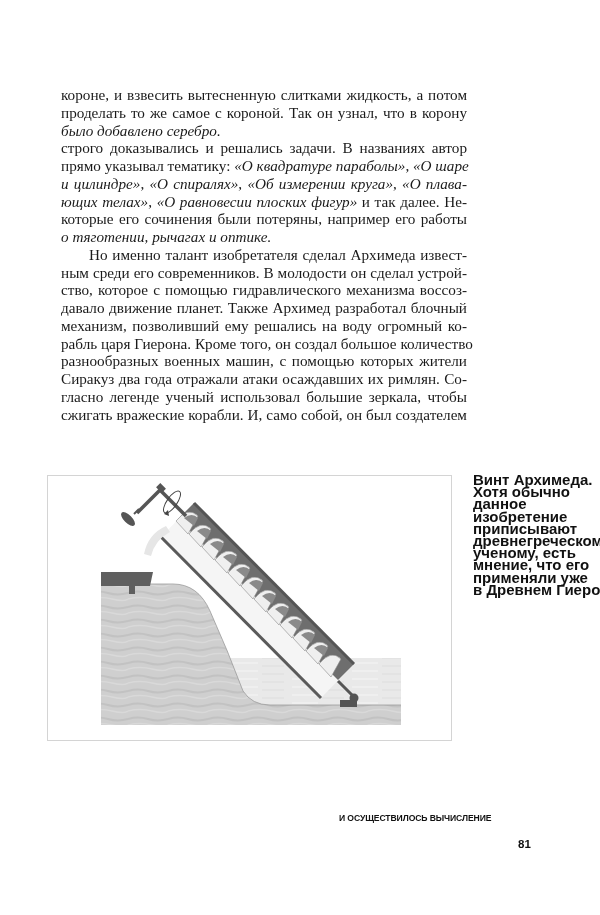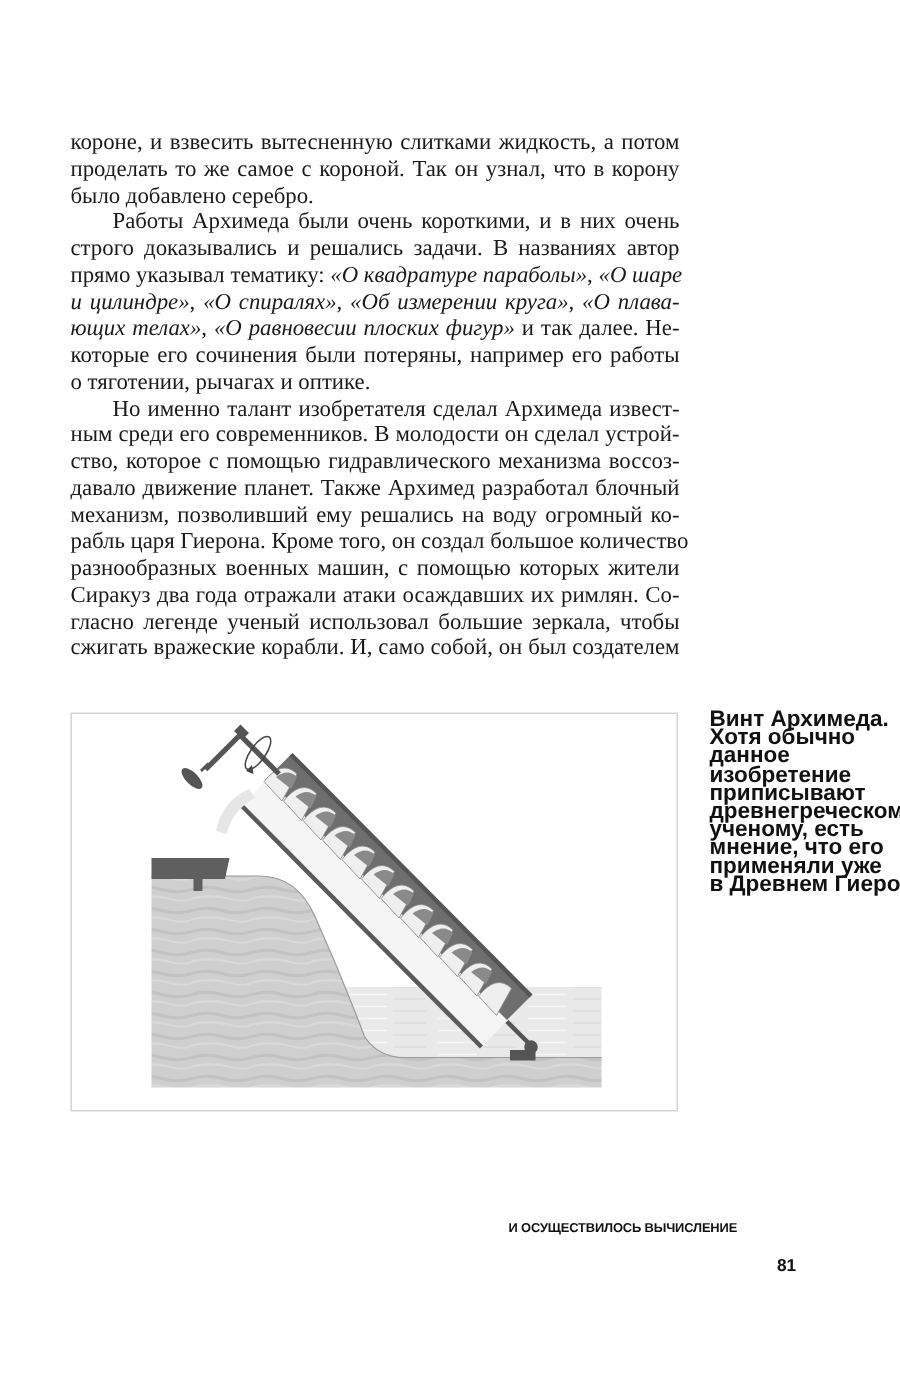--- a/index.html
+++ b/index.html
@@ -1,25 +1,25 @@
 <!DOCTYPE html>
 <html><head>
 <meta charset="utf-8">
 <style>
   html, body { margin: 0; padding: 0; background: #ffffff; }
   body { width: 600px; height: 915px; position: relative; overflow: hidden; }
   .page { position: absolute; left: 0; top: 0; width: 600px; height: 915px; background: #fff; }
   .body-text {
-    position: absolute; left: 47px; top: 86px; width: 406px;
+    position: absolute; left: 61px; top: 86px; width: 406px;
     font-family: "Liberation Serif", "DejaVu Serif", serif;
     font-size: 15.2px; line-height: 17.75px; color: #1a1a1a;
     text-align: justify; hyphens: manual;
   }
   .body-text .line { display: block; text-align: justify; text-align-last: justify; white-space: nowrap; }
-  .body-text .line.last { text-align-last: left; }
+  .body-text .line.last { text-align-last: left; font-style: italic; }
   .body-text .line.ind { padding-left: 28px; }
   .body-text em { font-style: italic; }
   .figure {
     position: absolute; left: 47px; top: 475px; width: 405px; height: 266px;
     border: 1px solid #d4d4d4; background: #fff; box-sizing: border-box;
   }
   .figure svg { position: absolute; left: 0; top: 0; }
   .caption {
     position: absolute; left: 473px; top: 474px; width: 120px;
     font-family: "Liberation Sans", "DejaVu Sans", sans-serif;
@@ -39,21 +39,20 @@
 </style>
 </head>
 <body>
 
 <div class="page">
 
   <div class="body-text">
     <span class="line">короне, и взвесить вытесненную слитками жидкость, а потом</span>
     <span class="line">проделать то же самое с короной. Так он узнал, что в корону</span>
     <span class="line last">было добавлено серебро.</span>
-    <span class="line ind">Работы Архимеда были очень короткими, и в них очень</span>
     <span class="line">строго доказывались и решались задачи. В названиях автор</span>
     <span class="line"><span>прямо указывал тематику: </span><em>«О квадратуре параболы»</em><span>, </span><em>«О шаре</em></span>
     <span class="line"><em>и цилиндре»</em><span>, </span><em>«О спиралях»</em><span>, </span><em>«Об измерении круга»</em><span>, </span><em>«О плава-</em></span>
     <span class="line"><em>ющих телах»</em><span>, </span><em>«О равновесии плоских фигур»</em><span> и так далее. Не-</span></span>
     <span class="line">которые его сочинения были потеряны, например его работы</span>
     <span class="line last">о тяготении, рычагах и оптике.</span>
     <span class="line ind">Но именно талант изобретателя сделал Архимеда извест-</span>
     <span class="line">ным среди его современников. В молодости он сделал устрой-</span>
     <span class="line">ство, которое с помощью гидравлического механизма воссоз-</span>
     <span class="line">давало движение планет. Также Архимед разработал блочный</span>

